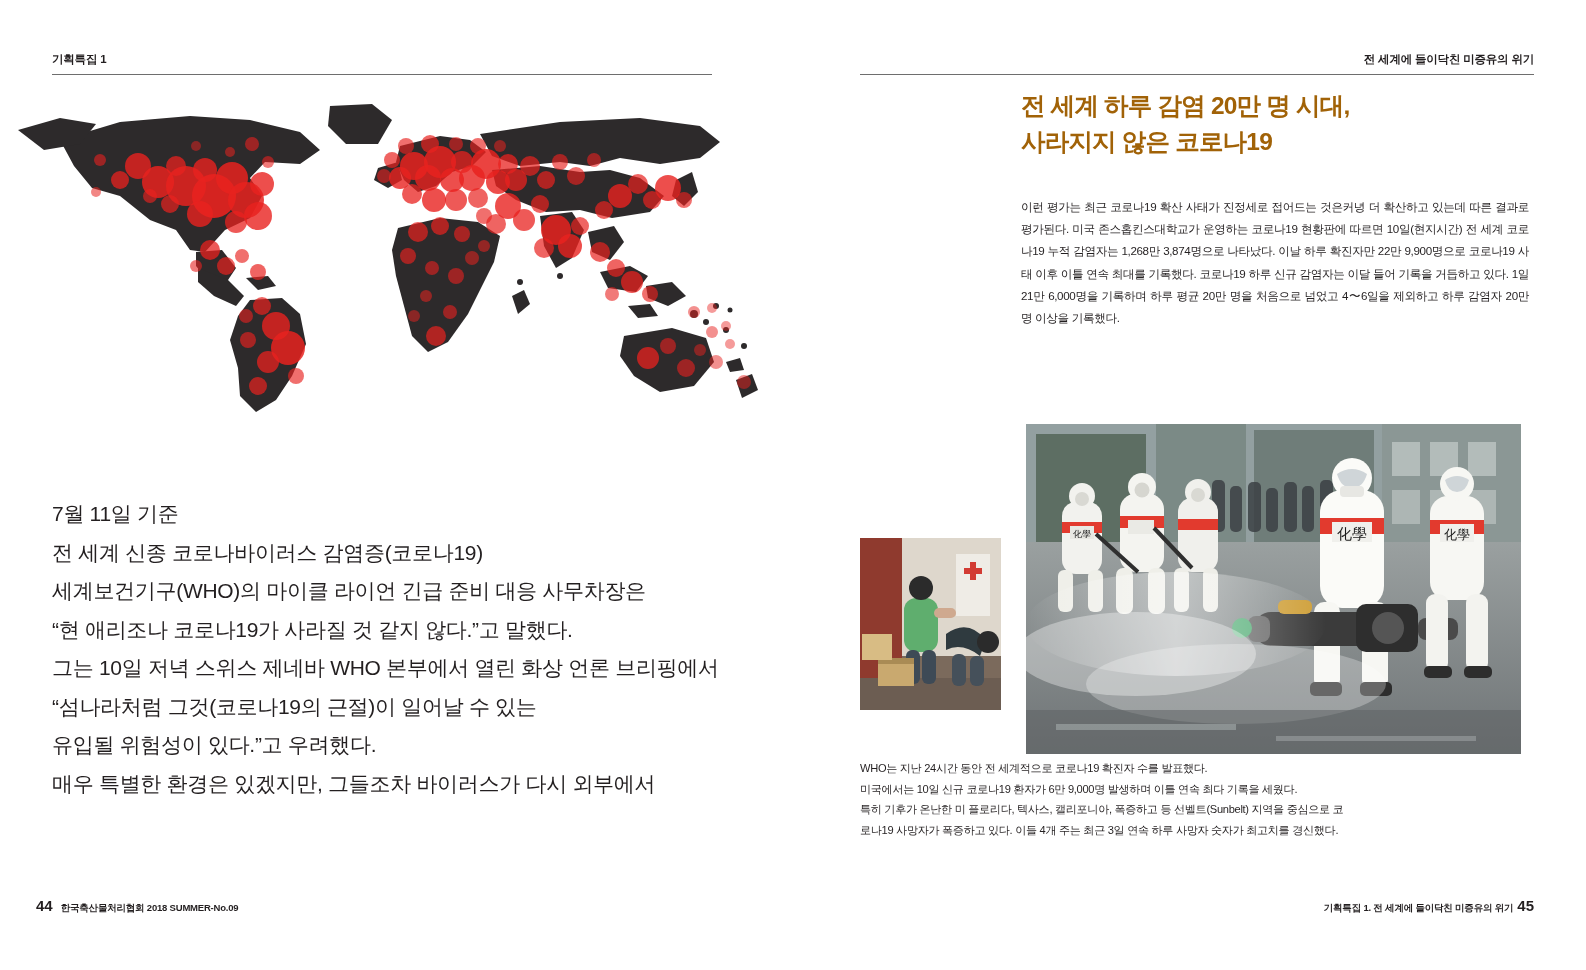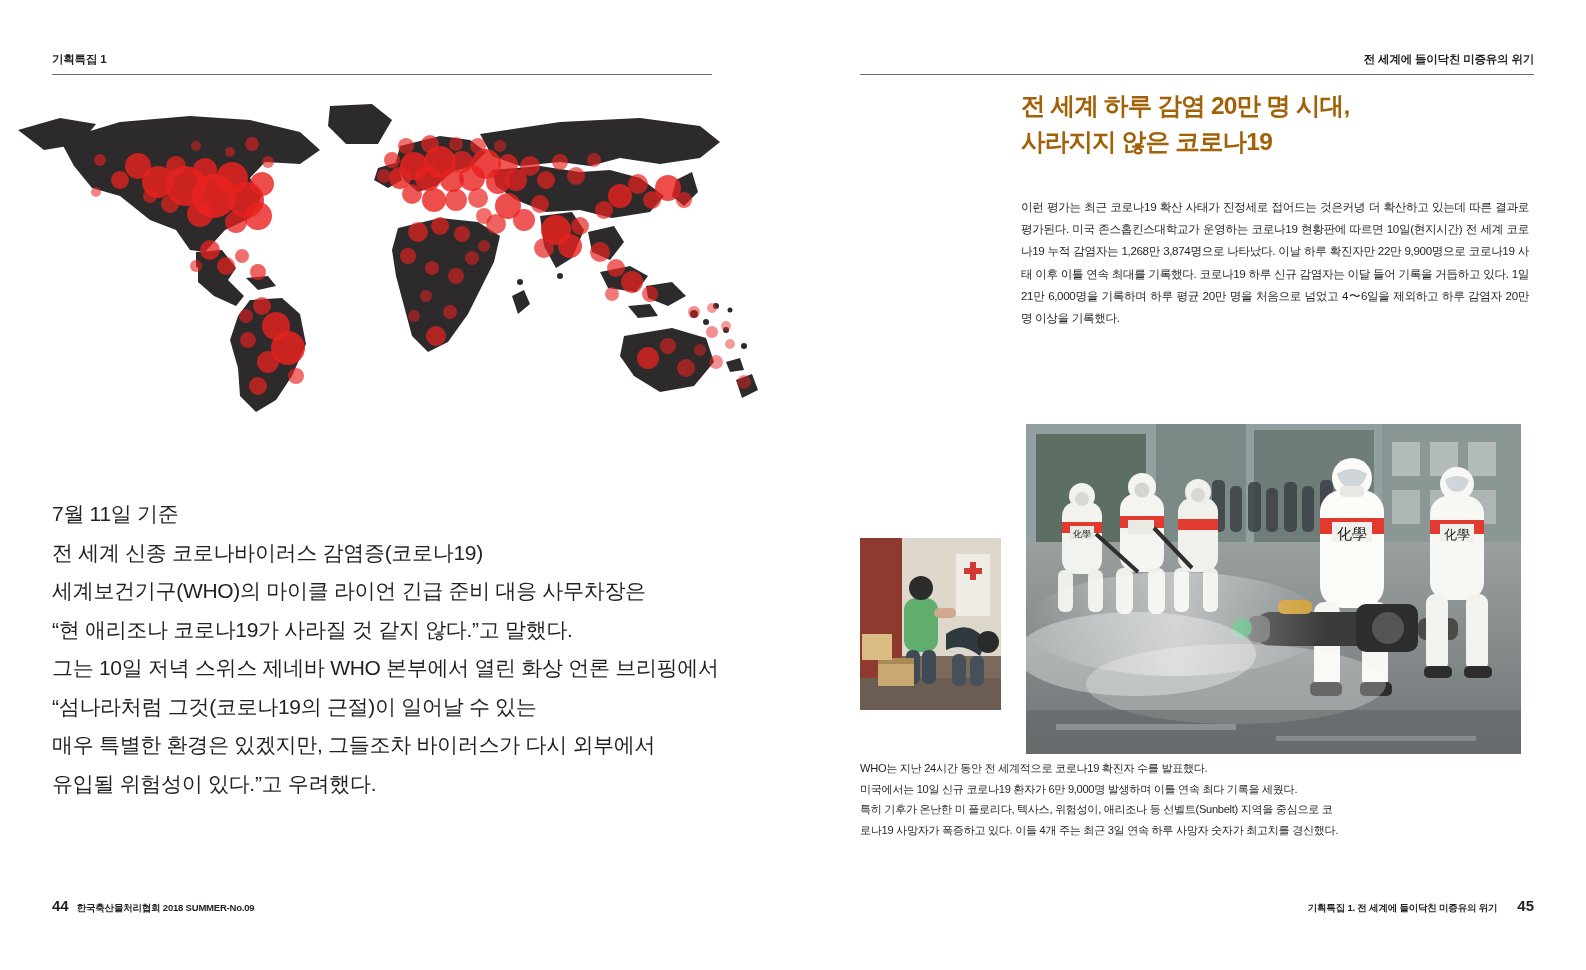--- a/index.html
+++ b/index.html
@@ -46,21 +46,21 @@
     font-family:Liberation Sans, sans-serif;
     font-size:21px;
     line-height:38.5px;
     color:#231f20;
     letter-spacing:-0.3px;
   }
   .lead div{white-space:nowrap;}
 
   .folio-left{
     position:absolute;
-    left:52px;bottom:55px;
+    left:36px;bottom:55px;
     display:flex;align-items:baseline;gap:8px;
   }
   .folio-num{font-size:15px;font-weight:700;}
   .folio-txt{font-size:9.5px;font-weight:700;letter-spacing:-0.2px;}
 
   
   .headline{
     position:absolute;
     left:228px;top:88px;
     width:520px;
@@ -100,21 +100,21 @@
     left:67px;top:758px;
     width:662px;
     font-size:11.1px;
     line-height:20.5px;
     letter-spacing:-0.3px;
     color:#231f20;
   }
   .folio-right{
     position:absolute;
     right:52px;bottom:55px;
-    display:flex;align-items:baseline;gap:20px;margin-top:12px;
+    display:flex;align-items:baseline;gap:4px;margin-top:12px;
   }
   .folio-right .folio-txt{font-size:9.5px;font-weight:700;}
   .folio-right .folio-num{font-size:15px;font-weight:700;}
 
   .gutter{
     position:absolute;
     left:793px;top:0;width:1px;height:970px;
     background:#ffffff;
   }
 </style>
@@ -295,22 +295,22 @@
       </svg>
     </div>
 
     <div class="lead">
       <div>7월 11일 기준</div>
       <div>전 세계 신종 코로나바이러스 감염증(코로나19)</div>
       <div>세계보건기구(WHO)의 마이클 라이언 긴급 준비 대응 사무차장은</div>
       <div>“현 애리조나 코로나19가 사라질 것 같지 않다.”고 말했다.</div>
       <div>그는 10일 저녁 스위스 제네바 WHO 본부에서 열린 화상 언론 브리핑에서</div>
       <div>“섬나라처럼 그것(코로나19의 근절)이 일어날 수 있는</div>
+      <div>유입될 위험성이 있다.”고 우려했다.</div>
       <div>매우 특별한 환경은 있겠지만, 그들조차 바이러스가 다시 외부에서</div>
-      <div>유입될 위험성이 있다.”고 우려했다.</div>
     </div>
 
     <div class="folio-left">
       <span class="folio-num">44</span>
       <span class="folio-txt">한국축산물처리협회 2018 SUMMER-No.09</span>
     </div>
   </div>
 
   <div class="page page-right">
 
@@ -476,21 +476,21 @@
 
         <rect x="18" y="120" width="36" height="28" fill="#c9a96f"></rect>
         <rect x="18" y="120" width="36" height="6" fill="#a98b55"></rect>
         <rect x="2" y="96" width="30" height="26" fill="#d8bc84"></rect>
       </svg>
     </div>
 
     <div class="caption">
       <div>WHO는 지난 24시간 동안 전 세계적으로 코로나19 확진자 수를 발표했다.</div>
       <div>미국에서는 10일 신규 코로나19 환자가 6만 9,000명 발생하며 이틀 연속 최다 기록을 세웠다.</div>
-      <div>특히 기후가 온난한 미 플로리다, 텍사스, 위험성이, 애리조나 등 선벨트(Sunbelt) 지역을 중심으로 코</div>
+      <div>특히 기후가 온난한 미 플로리다, 텍사스, 캘리포니아, 폭증하고 등 선벨트(Sunbelt) 지역을 중심으로 코</div>
       <div>로나19 사망자가 폭증하고 있다. 이들 4개 주는 최근 3일 연속 하루 사망자 숫자가 최고치를 경신했다.</div>
     </div>
 
     <div class="folio-right">
       <span class="folio-txt">기획특집 1. 전 세계에 들이닥친 미증유의 위기</span>
       <span class="folio-num">45</span>
     </div>
   </div>
 
   <div class="gutter"></div>

